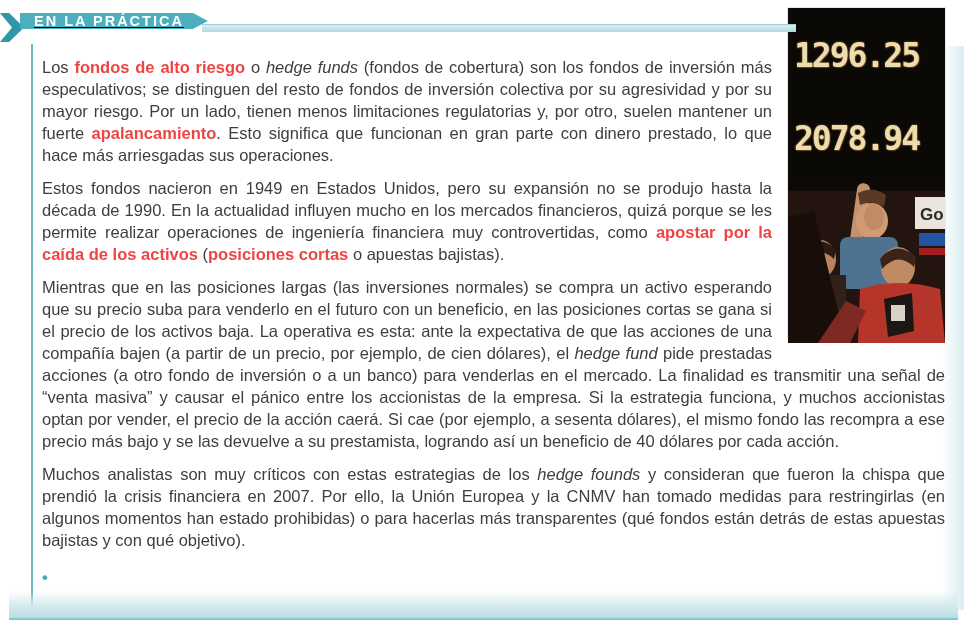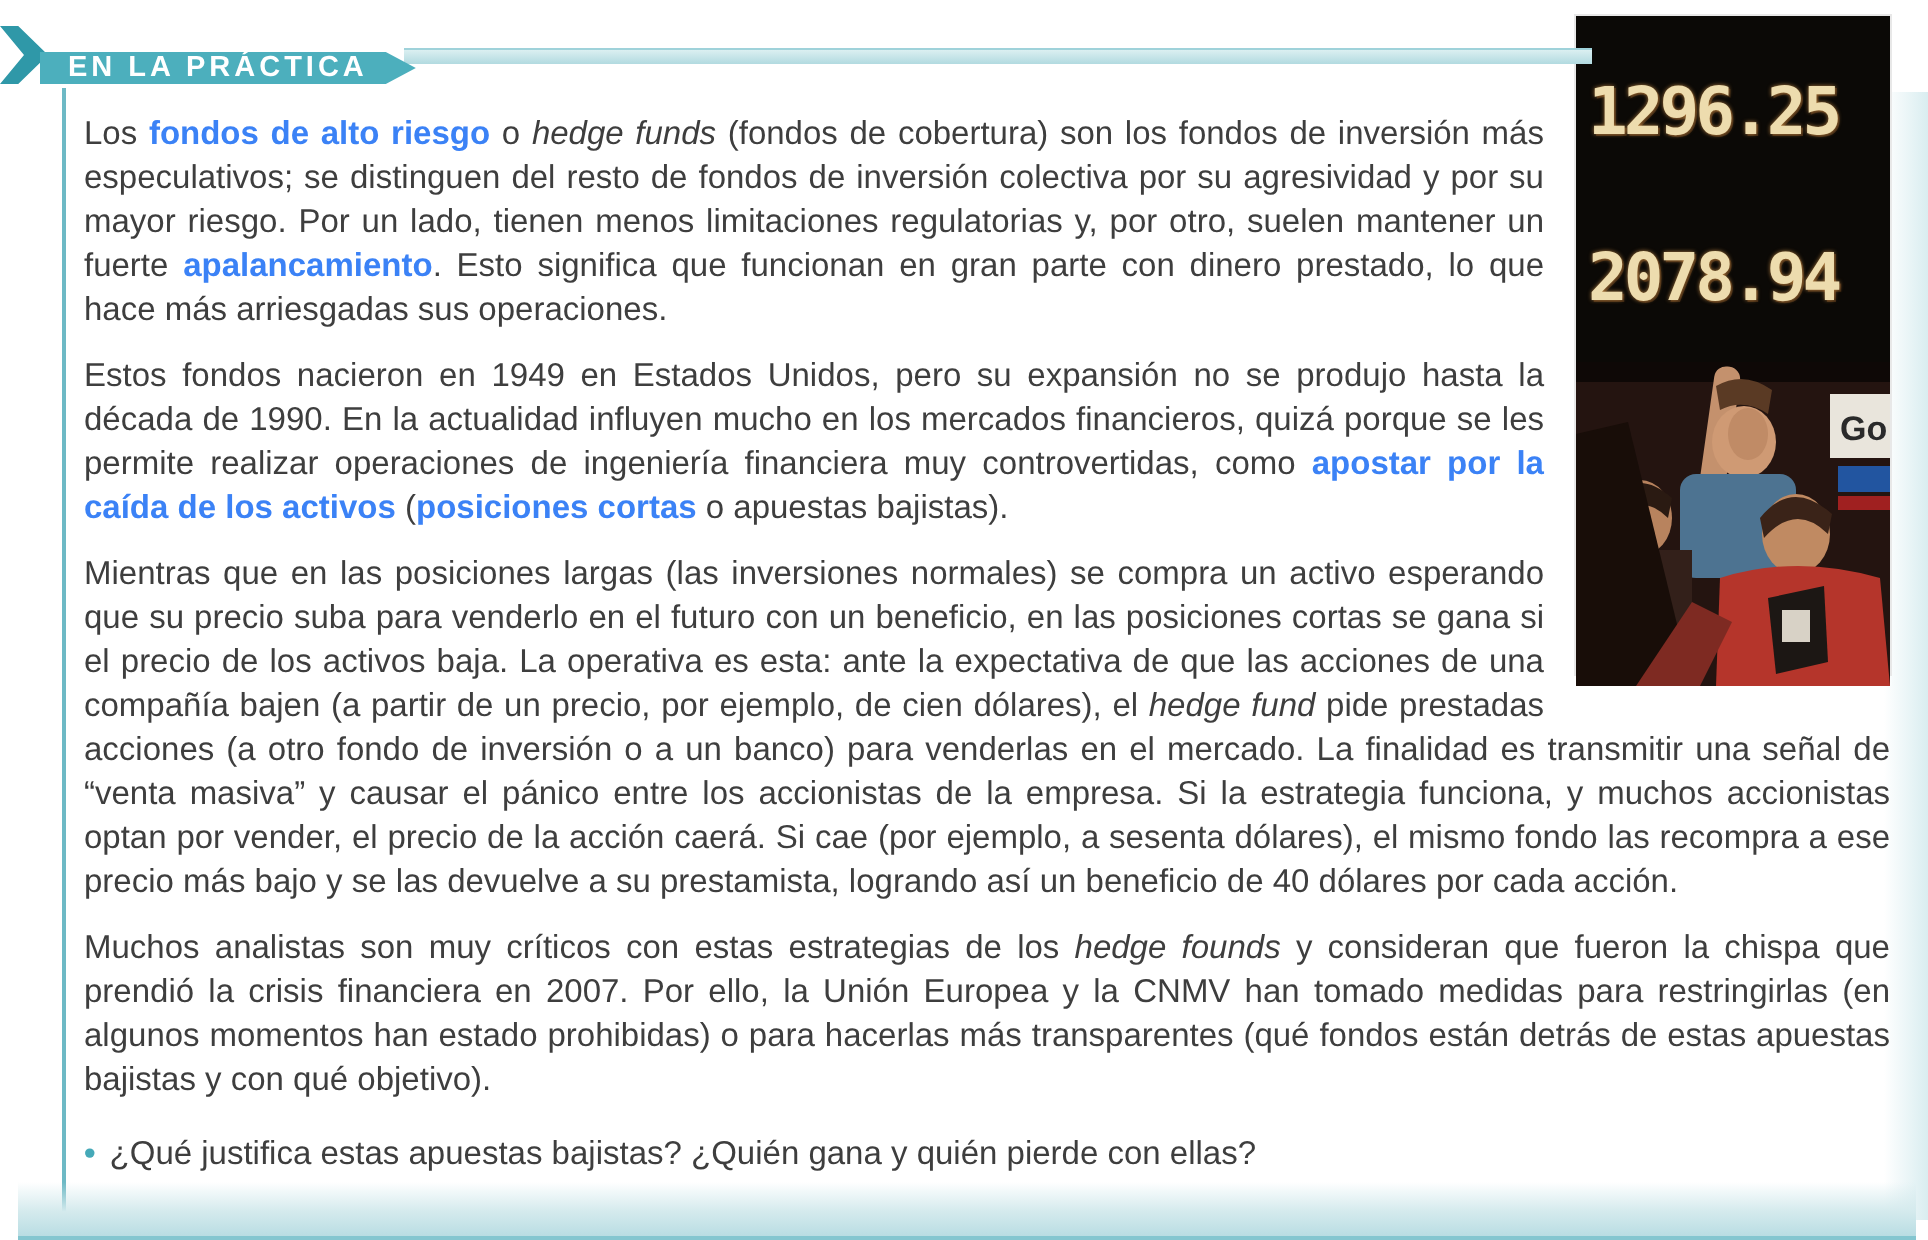--- a/index.html
+++ b/index.html
@@ -3,22 +3,22 @@
 <meta charset="utf-8">
 <style>
   html,body{margin:0;padding:0;background:#ffffff;}
   body{
     width:964px;height:620px;overflow:hidden;position:relative;
     font-family:"Liberation Sans",sans-serif;
     -webkit-font-smoothing:antialiased;
   }
   
   .header{
-    position:relative;display:flex;align-items:flex-end;
-    height:29px;margin:13px 0 0 0;z-index:3;
+    position:relative;display:flex;align-items:flex-start;
+    height:29px;margin:13px 0 0 0;z-index:3;text-decoration:underline;
   }
   .chevron{
     width:24px;height:29px;flex:0 0 24px;background:#2f98a8;
     clip-path:polygon(0 0,38% 0,100% 50%,38% 100%,0 100%,50% 50%);
   }
   .kicker{
     background:#4cafbd;color:#ffffff;font-weight:bold;
     font-size:14.5px;letter-spacing:2px;
     display:flex;align-items:center;
     padding:0 24px 0 14px;margin-left:-4px;position:relative;z-index:2;
@@ -48,21 +48,21 @@
   
   .content{
     position:relative;z-index:1;
     margin-left:33px;padding:14px 19px 0 9px;
   }
   .content p{
     margin:0 0 11px 0;
     font-size:16.5px;line-height:22px;color:#3e3e3e;
     text-align:justify;
   }
-  .content .b{font-weight:bold;color:#3b82f6;}
+  .content .b{font-weight:bold;color:#ef4444;}
   .content .i{font-style:italic;}
   .bi{font-weight:bold;font-style:italic;}
   .question{display:flex;gap:7px;margin-top:15px;font-size:16.5px;line-height:22px;color:#3e3e3e;}
   .bullet{color:#45a9b8;font-weight:bold;}
   
   .photo{
     float:right;width:157px;height:329px;
     margin:-48px 0 12px 16px;
     background:#0a0a0a;position:relative;z-index:4;
     box-shadow:0 0 0 1px #e8e8e8;
@@ -125,16 +125,15 @@
     </svg>
   </figure>
 
   <p><span>Los </span><span class="b">fondos de alto riesgo</span><span> o </span><span class="i">hedge funds</span><span> (fondos de cobertura) son los fondos de inversión más especulativos; se distinguen del resto de fondos de inversión colectiva por su agresividad y por su mayor riesgo. Por un lado, tienen menos limitaciones regulatorias y, por otro, suelen mantener un fuerte </span><span class="b">apalancamiento</span><span>. Esto significa que funcionan en gran parte con dinero prestado, lo que hace más arriesgadas sus operaciones.</span></p>
   <p><span>Estos fondos nacieron en 1949 en Estados Unidos, pero su expansión no se produjo hasta la década de 1990. En la actualidad influyen mucho en los mercados financieros, quizá porque se les permite realizar operaciones de ingeniería financiera muy controvertidas, como </span><span class="b">apostar por la caída de los activos</span><span> (</span><span class="b">posiciones cortas</span><span> o apuestas bajistas).</span></p>
   <p><span>Mientras que en las posiciones largas (las inversiones normales) se compra un activo esperando que su precio suba para venderlo en el futuro con un beneficio, en las posiciones cortas se gana si el precio de los activos baja. La operativa es esta: ante la expectativa de que las acciones de una compañía bajen (a partir de un precio, por ejemplo, de cien dólares), el </span><span class="i">hedge fund</span><span> pide prestadas acciones (a otro fondo de inversión o a un banco) para venderlas en el mercado. La finalidad es transmitir una señal de “venta masiva” y causar el pánico entre los accionistas de la empresa. Si la estrategia funciona, y muchos accionistas optan por vender, el precio de la acción caerá. Si cae (por ejemplo, a sesenta dólares), el mismo fondo las recompra a ese precio más bajo y se las devuelve a su prestamista, logrando así un beneficio de 40 dólares por cada acción.</span></p>
   <p><span>Muchos analistas son muy críticos con estas estrategias de los </span><span class="i">hedge founds</span><span> y consideran que fueron la chispa que prendió la crisis financiera en 2007. Por ello, la Unión Europea y la CNMV han tomado medidas para restringirlas (en algunos momentos han estado prohibidas) o para hacerlas más transparentes (qué fondos están detrás de estas apuestas bajistas y con qué objetivo).</span></p>
 
   <div class="question">
     <span class="bullet">•</span>
-    <span><span>¿Qué justifica estas apuestas bajistas? ¿Quién gana y quién pierde con ellas?</span></span>
   </div>
 
 </div>
 
 </body></html>

